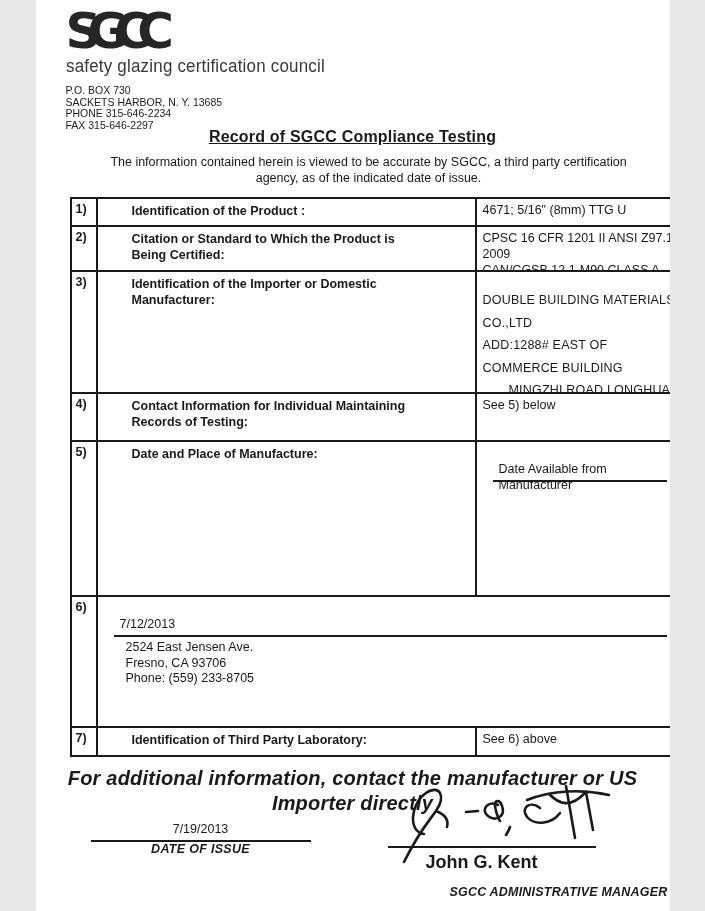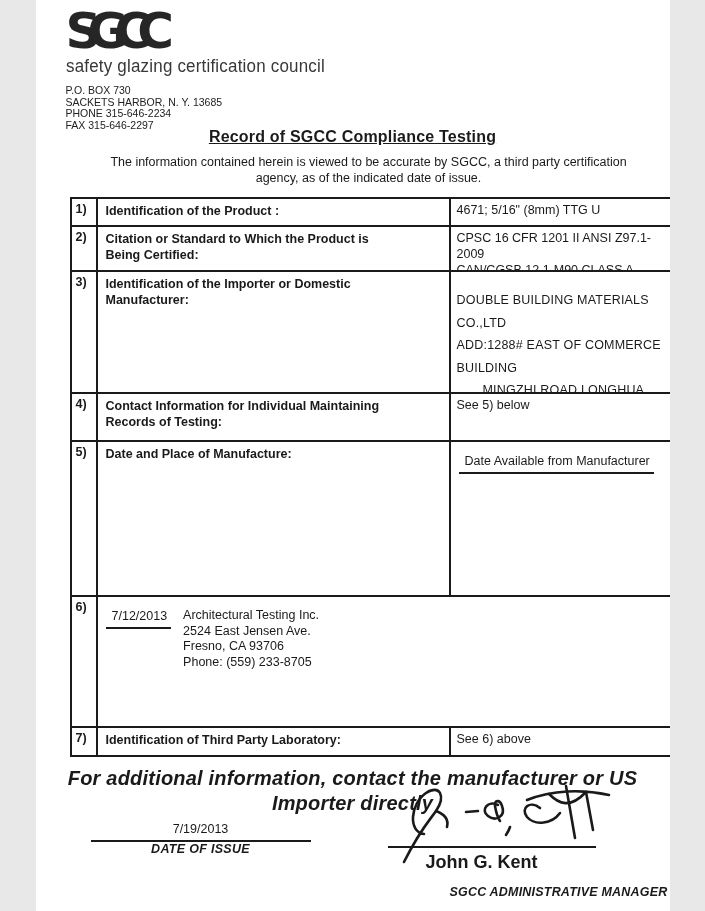--- a/index.html
+++ b/index.html
@@ -61,23 +61,24 @@
   .num {
     width:26px; flex:0 0 26px;
     border-right:2px solid #1a1a1a;
     font-weight:bold; padding:3px 0 0 4px;
   }
   .label {
     width:353px; flex:0 0 353px;
     border-right:2px solid #1a1a1a;
     font-weight:bold; line-height:16px;
     padding:4px 58px 0 8px;
+    margin-left:26px;
   }
   .value { flex:1; padding:3px 4px 0 6px; line-height:16px; }
-  .value.split { padding:8px; display:flex; flex-direction:row; }
+  .value.split { padding:16px; display:flex; flex-direction:column; }
   .sub-top { height:24px; border-bottom:2px solid #1a1a1a; padding:3px 4px 0 6px; }
   .sub-bottom { flex:1; padding:3px 4px 0 12px; line-height:15.5px; }
   .mfr-lines { padding-top:17px; }
   .mfr-lines .vline { line-height:22.5px; letter-spacing:0.2px; }
   .vline.indent { padding-left:26px; }
 
   
   .notice {
     position:absolute; top:766px; left:0; width:100%;
     text-align:center; font-size:20px; font-weight:bold; font-style:italic;
@@ -159,21 +160,20 @@
         <div class="sub-top">Date Available from Manufacturer</div>
         <div class="sub-bottom"></div>
       </div>
     </div>
 
     <div class="trow r6">
       <div class="cell num">6)</div>
       <div class="cell value split">
         <div class="sub-top">7/12/2013</div>
         <div class="sub-bottom">
-          <div>Architectural Testing Inc.</div>
           <div>2524 East Jensen Ave.</div>
           <div>Fresno, CA 93706</div>
           <div>Phone: (559) 233-8705</div>
         </div>
       </div>
     </div>
 
     <div class="trow r7">
       <div class="cell num">7)</div>
       <div class="cell label">Identification of Third Party Laboratory:</div>

